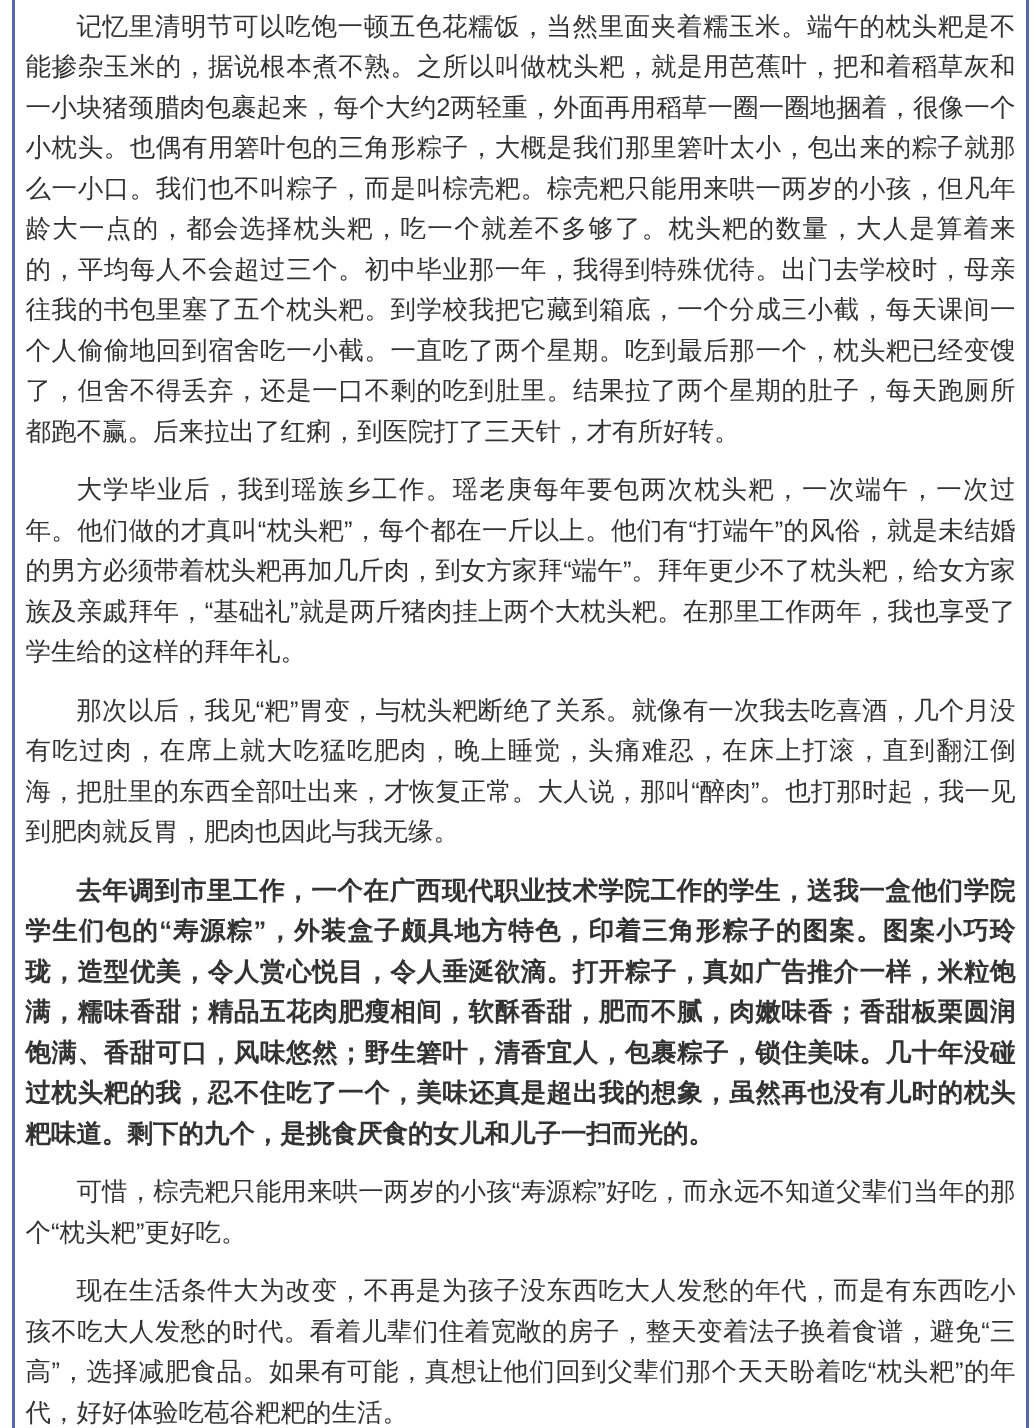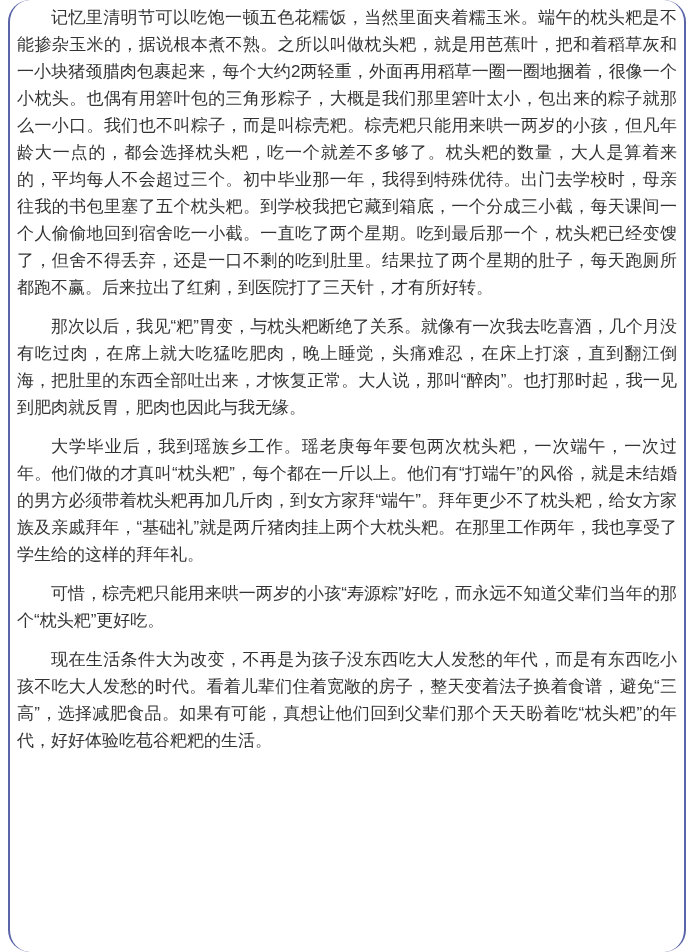--- a/index.html
+++ b/index.html
@@ -21,21 +21,20 @@
   }
   .sheet {
     position: absolute;
     left: 8px;
     top: 0;
     width: 678px;
     height: 952px;
     border-left: 2px solid var(--border-color);
     border-right: 2px solid var(--border-color);
     background: var(--page-bg);
-    border-radius: 22px;
   }
   .content {
     width: 660px;
     margin: 4px auto 0 auto;
     color: var(--text-color);
     font-size: 17px;
     line-height: 27px;
     text-align: justify;
     text-justify: inter-character;
   }
@@ -48,19 +47,20 @@
     font-weight: bold;
   }
 </style>
 </head>
 <body>
 
 <div class="page">
   <div class="sheet">
     <div class="content">
       <p>记忆里清明节可以吃饱一顿五色花糯饭，当然里面夹着糯玉米。端午的枕头粑是不能掺杂玉米的，据说根本煮不熟。之所以叫做枕头粑，就是用芭蕉叶，把和着稻草灰和一小块猪颈腊肉包裹起来，每个大约2两轻重，外面再用稻草一圈一圈地捆着，很像一个小枕头。也偶有用箬叶包的三角形粽子，大概是我们那里箬叶太小，包出来的粽子就那么一小口。我们也不叫粽子，而是叫棕壳粑。棕壳粑只能用来哄一两岁的小孩，但凡年龄大一点的，都会选择枕头粑，吃一个就差不多够了。枕头粑的数量，大人是算着来的，平均每人不会超过三个。初中毕业那一年，我得到特殊优待。出门去学校时，母亲往我的书包里塞了五个枕头粑。到学校我把它藏到箱底，一个分成三小截，每天课间一个人偷偷地回到宿舍吃一小截。一直吃了两个星期。吃到最后那一个，枕头粑已经变馊了，但舍不得丢弃，还是一口不剩的吃到肚里。结果拉了两个星期的肚子，每天跑厕所都跑不赢。后来拉出了红痢，到医院打了三天针，才有所好转。</p>
+      <p>大学毕业后，我到瑶族乡工作。瑶老庚每年要包两次枕头粑，一次端午，一次过年。他们做的才真叫“枕头粑”，每个都在一斤以上。他们有“打端午”的风俗，就是未结婚的男方必须带着枕头粑再加几斤肉，到女方家拜“端午”。拜年更少不了枕头粑，给女方家族及亲戚拜年，“基础礼”就是两斤猪肉挂上两个大枕头粑。在那里工作两年，我也享受了学生给的这样的拜年礼。</p>
       <p>那次以后，我见“粑”胃变，与枕头粑断绝了关系。就像有一次我去吃喜酒，几个月没有吃过肉，在席上就大吃猛吃肥肉，晚上睡觉，头痛难忍，在床上打滚，直到翻江倒海，把肚里的东西全部吐出来，才恢复正常。大人说，那叫“醉肉”。也打那时起，我一见到肥肉就反胃，肥肉也因此与我无缘。</p>
-      <p>大学毕业后，我到瑶族乡工作。瑶老庚每年要包两次枕头粑，一次端午，一次过年。他们做的才真叫“枕头粑”，每个都在一斤以上。他们有“打端午”的风俗，就是未结婚的男方必须带着枕头粑再加几斤肉，到女方家拜“端午”。拜年更少不了枕头粑，给女方家族及亲戚拜年，“基础礼”就是两斤猪肉挂上两个大枕头粑。在那里工作两年，我也享受了学生给的这样的拜年礼。</p>
+      <p class="bold">去年调到市里工作，一个在广西现代职业技术学院工作的学生，送我一盒他们学院学生们包的“寿源粽”，外装盒子颇具地方特色，印着三角形粽子的图案。图案小巧玲珑，造型优美，令人赏心悦目，令人垂涎欲滴。打开粽子，真如广告推介一样，米粒饱满，糯味香甜；精品五花肉肥瘦相间，软酥香甜，肥而不腻，肉嫩味香；香甜板栗圆润饱满、香甜可口，风味悠然；野生箬叶，清香宜人，包裹粽子，锁住美味。几十年没碰过枕头粑的我，忍不住吃了一个，美味还真是超出我的想象，虽然再也没有儿时的枕头粑味道。剩下的九个，是挑食厌食的女儿和儿子一扫而光的。</p>
       <p>可惜，棕壳粑只能用来哄一两岁的小孩“寿源粽”好吃，而永远不知道父辈们当年的那个“枕头粑”更好吃。</p>
       <p>现在生活条件大为改变，不再是为孩子没东西吃大人发愁的年代，而是有东西吃小孩不吃大人发愁的时代。看着儿辈们住着宽敞的房子，整天变着法子换着食谱，避免“三高”，选择减肥食品。如果有可能，真想让他们回到父辈们那个天天盼着吃“枕头粑”的年代，好好体验吃苞谷粑粑的生活。</p>
     </div>
   </div>
 </div>
 
 </body></html>

